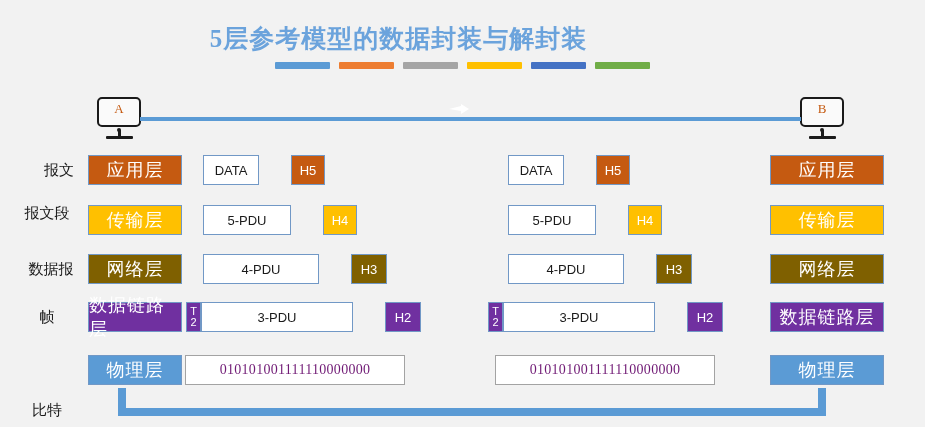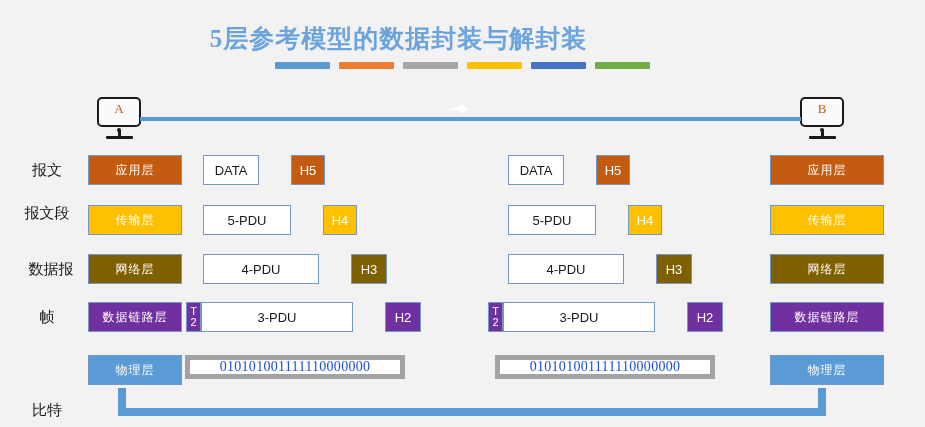--- a/index.html
+++ b/index.html
@@ -52,42 +52,42 @@
   .botlink.v{width:8px;}
 
   
   .rowlabel{
     position:absolute;width:70px;text-align:center;
     font-size:15px;color:#1a1a1a;
     font-family:"Liberation Serif","DejaVu Serif",serif;
   }
   .layerbox{
     position:absolute;height:30px;border:1px solid #7198C6;box-sizing:border-box;
-    color:#ffffff;font-size:12px;display:flex;align-items:center;justify-content:center;
+    color:#ffffff;font-size:18px;display:flex;align-items:center;justify-content:center;
     font-family:"Liberation Serif","DejaVu Serif",serif;
     letter-spacing:1px;
   }
   .pdu{
     position:absolute;height:30px;display:flex;box-sizing:border-box;
   }
   .pdu .cell{
     box-sizing:border-box;border:1px solid #7198C6;
     display:flex;align-items:center;justify-content:center;
     font-size:13px;font-family:"Liberation Sans","DejaVu Sans",sans-serif;text-align:right;
   }
   .pdu .body{background:#ffffff;color:#1a1a1a;}
   .pdu .hdr{color:#ffffff;font-size:13px;margin-left:32px;}
   .pdu .tail{
     color:#ffffff;font-size:11px;line-height:11px;
     flex-direction:column;padding:1px 0;
   }
   .bits{
-    position:absolute;height:24px;background:#ffffff;border:5px solid #a3a3a3;
+    position:absolute;height:30px;background:#ffffff;border:1px solid #a3a3a3;
     box-sizing:border-box;display:flex;align-items:center;justify-content:center;
-    font-size:14px;color:#1d4ed8;letter-spacing:.3px;
+    font-size:14px;color:#701a75;letter-spacing:.3px;
     font-family:"Liberation Serif","DejaVu Serif",serif;
   }
 </style>
 </head>
 <body>
 
 <div id="stage">
 
   <div class="title">5层参考模型的数据封装与解封装</div>
 
@@ -121,21 +121,21 @@
     <svg width="22" height="13" viewBox="0 0 22 13">
       <path d="M1 5 L13 2 L13 0 L21 5 L13 10 L13 7 Z" fill="#ffffff"></path>
     </svg>
   </div>
 
   <div class="botlink v" style="left:118px;top:388px;height:28px;"></div>
   <div class="botlink h" style="left:118px;top:408px;width:708px;"></div>
   <div class="botlink v" style="left:818px;top:388px;height:28px;"></div>
 
   <div id="rows-host">
-      <div class="rowlabel" style="left: 12px; top: 161px;">报文</div>
+      <div class="rowlabel" style="left: 24px; top: 161px;">报文</div>
       <div class="layerbox" style="left: 88px; top: 155px; width: 94px; background: rgb(197, 90, 17);">应用层</div>
       <div class="layerbox" style="left: 770px; top: 155px; width: 114px; background: rgb(197, 90, 17);">应用层</div>
       <div class="pdu" style="left: 203px; top: 155px;">
         <div class="cell body" style="width: 56px;">DATA</div>
         <div class="cell hdr" style="width: 34px; background: rgb(197, 90, 17);">H5</div>
       </div>
       <div class="pdu" style="left: 508px; top: 155px;">
         <div class="cell body" style="width: 56px;">DATA</div>
         <div class="cell hdr" style="width: 34px; background: rgb(197, 90, 17);">H5</div>
       </div>

